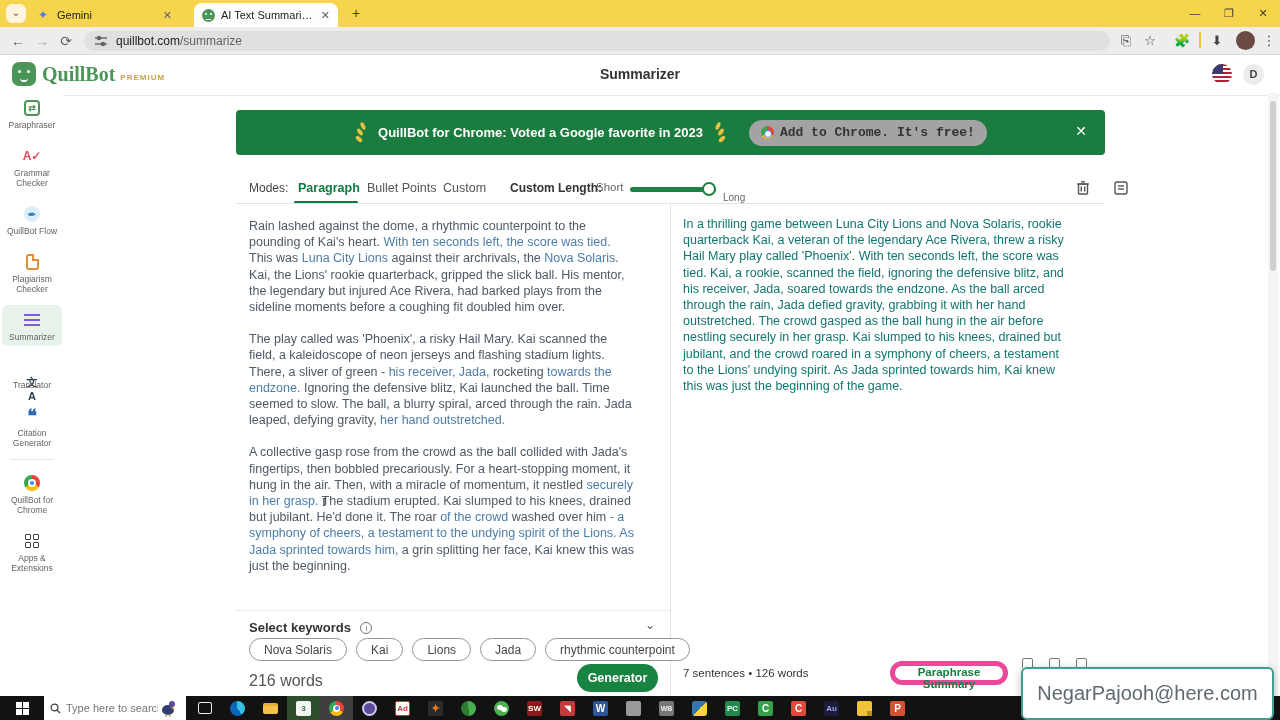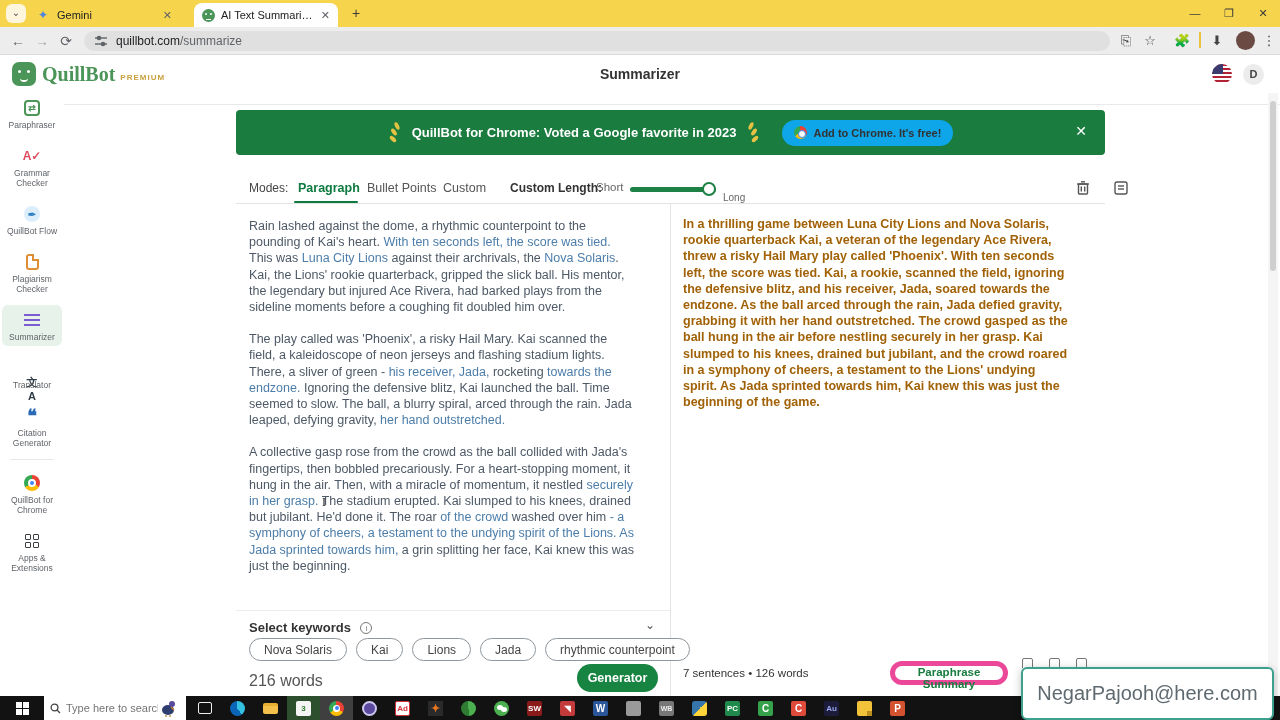--- a/index.html
+++ b/index.html
@@ -28,21 +28,21 @@
   .nav-ico { position:absolute; top:4px; width:20px; height:20px; color:#5f6368; font-size:14px; text-align:center; line-height:20px; cursor:pointer; }
   .omnibox { position:absolute; left:84px; top:4px; width:1026px; height:20px; background:#e0e0e0; border-radius:10px; display:flex; align-items:center; padding:0 10px; }
   .omni-tune { width:14px; height:14px; margin-right:8px; }
   .omni-url { font-size:12px; color:#202124; }
   .omni-url .grey { color:#5f6368; }
   .toolbar .right-ico { position:absolute; top:5px; width:18px; height:18px; color:#444; text-align:center; line-height:18px; font-size:13px; cursor:pointer; }
   .ytick { position:absolute; top:5px; width:2px; height:16px; background:#e5c33c; }
   .avatar-browser { position:absolute; top:4px; width:19px; height:19px; border-radius:50%; background:#6b4a44; cursor:pointer; }
 
   
-  .app-header { position:absolute; left:0; top:55px; width:1280px; height:50px; background:#fff; border-bottom:1px solid #e9e9e9; }
+  .app-header { position:absolute; left:0; top:55px; width:1280px; height:41px; background:#fff; border-bottom:1px solid #e9e9e9; }
   .logo-wrap { position:absolute; left:12px; top:7px; display:flex; align-items:center; cursor:pointer; }
   .logo-bot { width:24px; height:24px; border-radius:7px; background:#4a9557; position:relative; margin-right:6px; }
   .logo-bot:before { content:""; position:absolute; left:6px; top:8px; width:3px; height:3px; border-radius:50%; background:#fff; box-shadow:9px 0 0 #fff; }
   .logo-bot:after { content:""; position:absolute; left:8px; top:14px; width:8px; height:4px; border-bottom:2px solid #fff; border-radius:0 0 4px 4px; }
   .logo-text { font-family:"Liberation Serif", serif; font-size:20px; font-weight:700; color:#4a9557; }
   .logo-premium { font-size:8px; font-weight:700; letter-spacing:1px; color:#c9a23f; margin-left:5px; margin-top:6px; }
   .page-title { position:absolute; left:0; right:0; top:11px; text-align:center; font-size:14px; font-weight:700; color:#333; }
   .flag { position:absolute; right:48px; top:9px; width:20px; height:20px; border-radius:50%; overflow:hidden; background:repeating-linear-gradient(#b22234 0 2px, #fff 2px 4px); cursor:pointer; }
   .flag:before { content:""; position:absolute; left:0; top:0; width:11px; height:10px; background:#3c3b6e; }
   .avatar-app { position:absolute; right:16px; top:9px; width:21px; height:21px; border-radius:50%; background:#ececec; color:#444; font-size:11px; font-weight:700; text-align:center; line-height:21px; cursor:pointer; }
@@ -66,21 +66,21 @@
   .ic-chrome { width:16px; height:16px; border-radius:50%; background:conic-gradient(#ea4335 0 33%, #fbbc05 33% 66%, #34a853 66% 100%); position:relative; }
   .ic-chrome:before { content:""; position:absolute; left:4px; top:4px; width:8px; height:8px; border-radius:50%; background:#fff; }
   .ic-chrome:after { content:""; position:absolute; left:6px; top:6px; width:4px; height:4px; border-radius:50%; background:#4285f4; }
   .ic-apps { width:14px; height:14px; display:grid; grid-template-columns:6px 6px; grid-gap:2px; }
   .ic-apps i { width:6px; height:6px; border:1.5px solid #3c4043; border-radius:1px; }
 
   
   .banner { position:absolute; left:236px; top:110px; width:869px; height:45px; background:#1a7c3e; border-radius:4px; display:flex; align-items:center; justify-content:center; }
   .banner-msg { color:#fff; font-size:13px; font-weight:700; margin:0 10px; }
   .laurel { width:14px; height:22px; }
-  .banner-cta { margin-left:22px; background:#0ea5e9; border-radius:14px; height:26px; display:flex; align-items:center; padding:0 12px; font-size:11px; font-weight:600; color:#333; cursor:pointer; }
+  .banner-cta { margin-left:22px; background:#a3a3a3; border-radius:14px; height:26px; display:flex; align-items:center; padding:0 12px; font-size:13px; font-weight:600; color:#333; cursor:pointer;font-family:Liberation Mono, monospace; }
   .cta-chrome { width:13px; height:13px; border-radius:50%; margin-right:6px; background:conic-gradient(#ea4335 0 33%, #fbbc05 33% 66%, #34a853 66% 100%); position:relative; }
   .cta-chrome:before { content:""; position:absolute; left:3.5px; top:3.5px; width:6px; height:6px; border-radius:50%; background:#fff; border:1px solid #4285f4; }
   .banner-close { position:absolute; right:18px; top:13px; color:#fff; font-size:14px; cursor:pointer; }
 
   
   .modesbar { position:absolute; left:236px; top:175px; width:900px; height:28px; }
   .modes-label { position:absolute; left:13px; top:6px; font-size:12px; color:#444; }
   .mode-tab { position:absolute; top:6px; font-size:12.5px; color:#555; cursor:pointer; }
   .mode-tab.active { color:#0d7a3f; font-weight:700; }
   .mode-underline { position:absolute; left:58px; top:26px; width:64px; height:2px; background:#0d7a3f; border-radius:1px; }
@@ -91,21 +91,21 @@
   .sl-thumb { position:absolute; left:72px; top:-5px; width:14px; height:14px; border-radius:50%; background:#fff; border:2.5px solid #1d8045; }
   .mb-ico { position:absolute; top:4px; width:18px; height:18px; cursor:pointer; }
   .mb-trash { left:838px; } .mb-doc { left:876px; }
 
   
   .editor-top-line { position:absolute; left:236px; top:203px; width:869px; height:1px; background:#e3e3e3; }
   .editor-divider { position:absolute; left:670px; top:203px; width:1px; height:493px; background:#e3e3e3; }
   .input-text { position:absolute; left:249px; top:218px; width:388px; font-size:12.5px; line-height:16.2px; color:#4d5966; }
   .input-text p { margin-bottom:16px; }
   .hl { color:#4c7da9; }
-  .summary-text { position:absolute; left:683px; top:216px; width:388px; font-size:12.5px; line-height:16.2px; color:#a16207;font-weight:bold; }
+  .summary-text { position:absolute; left:683px; top:216px; width:388px; font-size:12.5px; line-height:16.2px; color:#0f766e; }
   .text-cursor { position:absolute; left:322px; top:492px; width:7px; height:13px; pointer-events:none; }
   .text-cursor:before { content:"I"; font-size:12px; color:#222; font-family:"Liberation Serif",serif; }
 
   .kw-sep { position:absolute; left:236px; top:610px; width:434px; height:1px; background:#ececec; }
   .kw-row { position:absolute; left:249px; top:618px; width:410px; height:16px; }
   .kw-label { font-size:13px; font-weight:700; color:#333; }
   .kw-info { display:inline-block; width:12px; height:12px; border:1px solid #777; border-radius:50%; font-size:8px; color:#777; text-align:center; line-height:11px; vertical-align:1px; margin-left:5px; }
   .kw-chevron { position:absolute; right:4px; top:0; color:#555; font-size:12px; cursor:pointer; }
   .chips { position:absolute; left:249px; top:638px; display:flex; gap:9px; }
   .chip { height:23px; border:1px solid #8f969c; border-radius:12px; background:#fff; padding:0 14px; font-size:12px; color:#444; display:flex; align-items:center; cursor:pointer; white-space:nowrap; }

